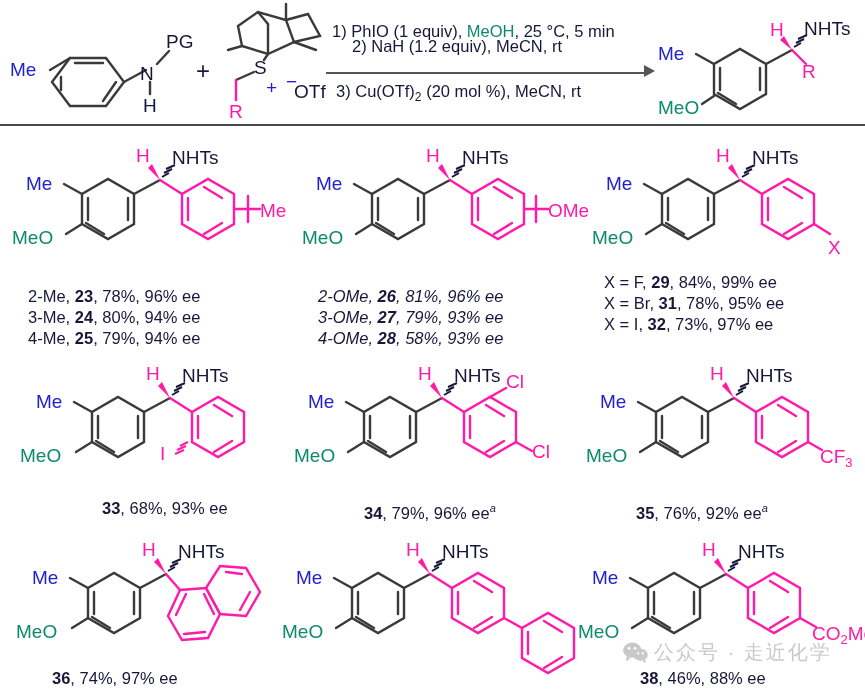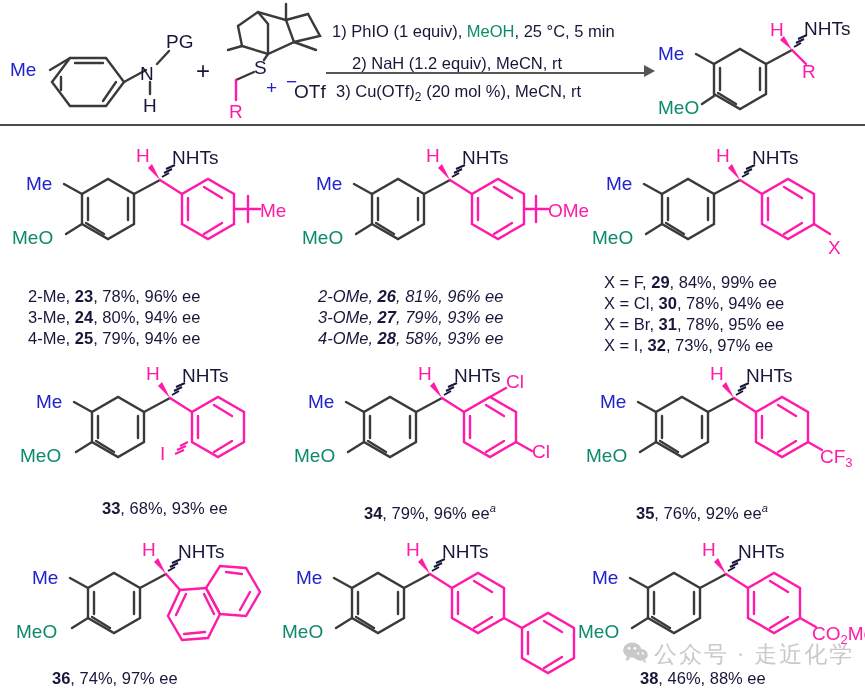--- a/index.html
+++ b/index.html
@@ -29,22 +29,22 @@
   
   .cond{position:absolute;font-size:16.5px;color:#17173a;white-space:nowrap;}
   .cond .grn{color:#0d8a6a;}
   .arrowline{position:absolute;height:2px;background:#555;}
 
   
   .caption{position:absolute;font-size:16.5px;color:#17173a;line-height:21px;white-space:nowrap;}
   .caption b{font-weight:bold;}
   .caption sup{font-size:11px;font-style:italic;}
 
-  .watermark{position:absolute;color:#c9c9c9;font-size:23px;letter-spacing:2px;
-    font-family:Liberation Serif, serif;white-space:nowrap;}
+  .watermark{position:absolute;color:#c9c9c9;font-size:20px;letter-spacing:2px;
+    font-family:Liberation Sans, sans-serif;white-space:nowrap;}
   .wm-logo{position:absolute;width:26px;height:22px;}
 </style>
 </head>
 <body>
 
 <div class="sheet">
 
   <div class="abs" style="left:6px;top:18px;">
     <svg width="220" height="100" viewBox="0 0 220 100">
       <text class="lbl me" x="4" y="58">Me</text>
@@ -92,21 +92,21 @@
 
       <text class="lbl" x="74" y="86" font-size="15" fill="#2222cc">−</text>
       <text class="lbl dark" x="82" y="96">OTf</text>
     </svg>
   </div>
 
   <div class="cond" style="left:332px;top:22px;">
     <span>1)</span>
     <span>PhIO (1 equiv), </span><span class="grn">MeOH</span><span>, 25 °C, 5 min</span>
   </div>
-  <div class="cond" style="left:352px;top:54px;">
+  <div class="cond" style="left:352px;top:37px;">
     <span>2)</span>
     <span>NaH (1.2 equiv), MeCN, rt</span>
   </div>
 
   <div class="arrowline" style="left:326px;top:72px;width:324px;"></div>
   <div class="abs" style="left:644px;top:65px;width:0;height:0;border-top:6px solid transparent;border-bottom:6px solid transparent;border-left:11px solid #555;"></div>
 
   <div class="cond" style="left:336px;top:82px;">
     <span>3)</span>
     <span>Cu(OTf)</span><sub style="font-size:12px">2</sub><span> (20 mol %), MeCN, rt</span>
@@ -255,23 +255,20 @@
       <line class="bondp" x1="224" y1="82" x2="240" y2="92"></line>
       <text class="lbl pink" x="238" y="112">X</text>
     </svg>
   </div>
 
   <div class="caption" style="left:604px;top:272px;">
     <div>
       <span>X = F, </span><b>29</b><span>, </span><span>84%</span><span>, </span><span>99% ee</span>
     </div>
     <div>
-      <span>X = Cl, </span><b>30</b><span>, </span><span>78%</span><span>, </span><span>94% ee</span>
-    </div>
-    <div>
       <span>X = Br, </span><b>31</b><span>, </span><span>78%</span><span>, </span><span>95% ee</span>
     </div>
     <div>
       <span>X = I, </span><b>32</b><span>, </span><span>73%</span><span>, </span><span>97% ee</span>
     </div>
   </div>
 
   <div class="abs" style="left:10px;top:360px;">
     <svg width="280" height="125" viewBox="0 0 280 125">
       <text class="lbl me" x="26" y="48">Me</text>

